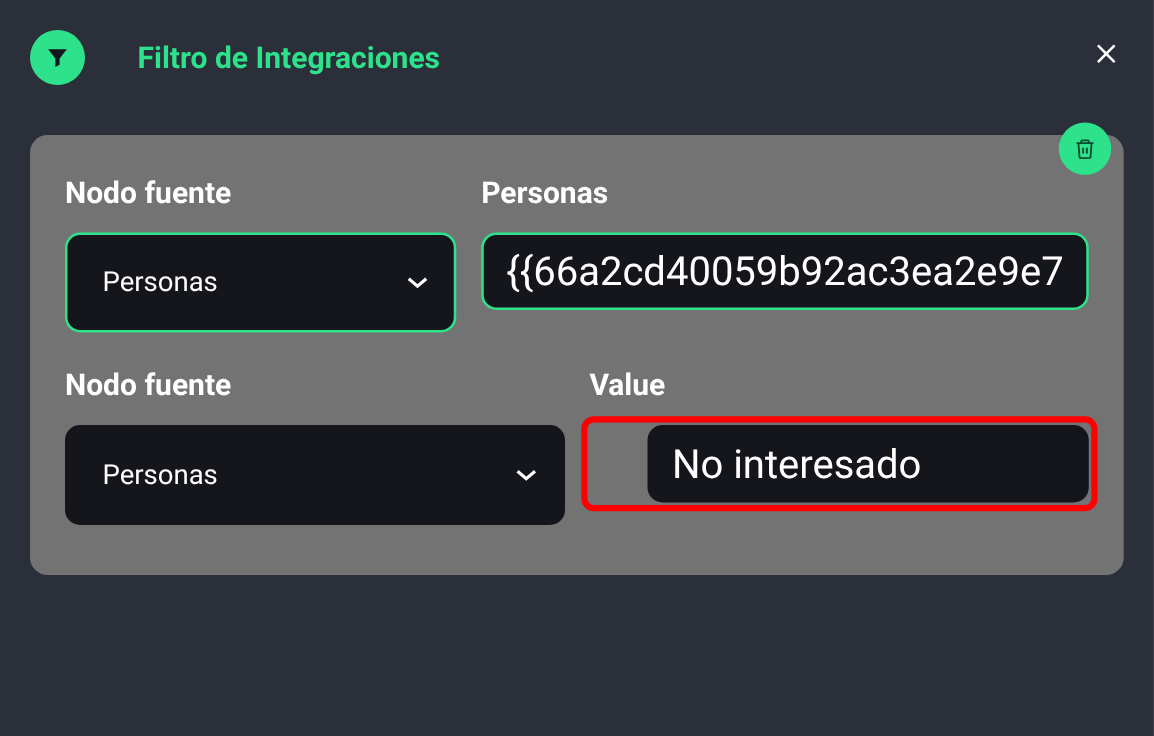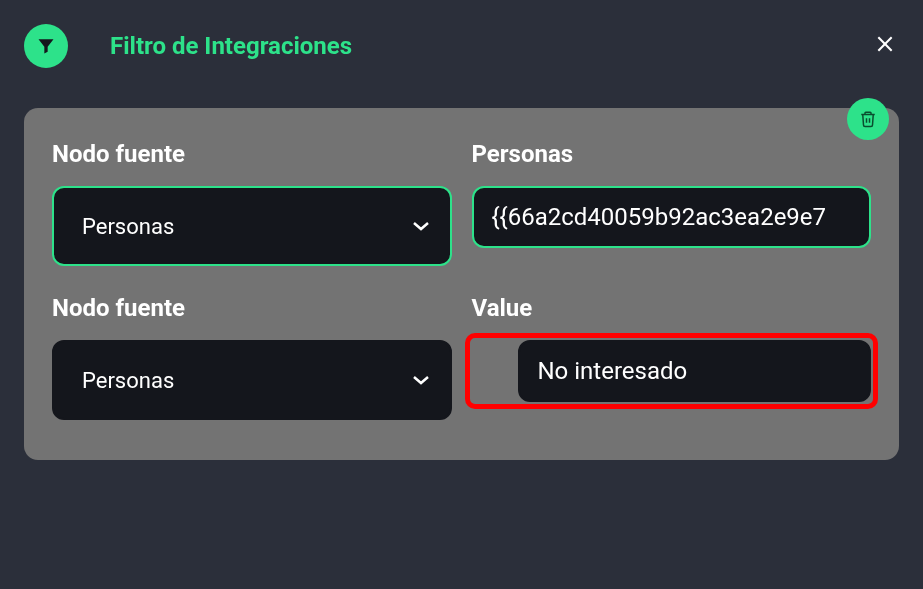--- a/index.html
+++ b/index.html
@@ -135,21 +135,21 @@
       align-items: center;
       padding: 0 18px;
       overflow: hidden;
     }
     .input-box.dark {
       border: 2px solid #14161c;
       margin-left: 46px;
     }
     .input-text {
       color: #ffffff;
-      font-size: 24px;
+      font-size: 32px;
       white-space: nowrap;
       overflow: hidden;
     }
     .highlight-wrap {
       border: 5px solid #ff0000;
       border-radius: 10px;
       padding: 2px;
       margin: -7px;
     }
   </style>

